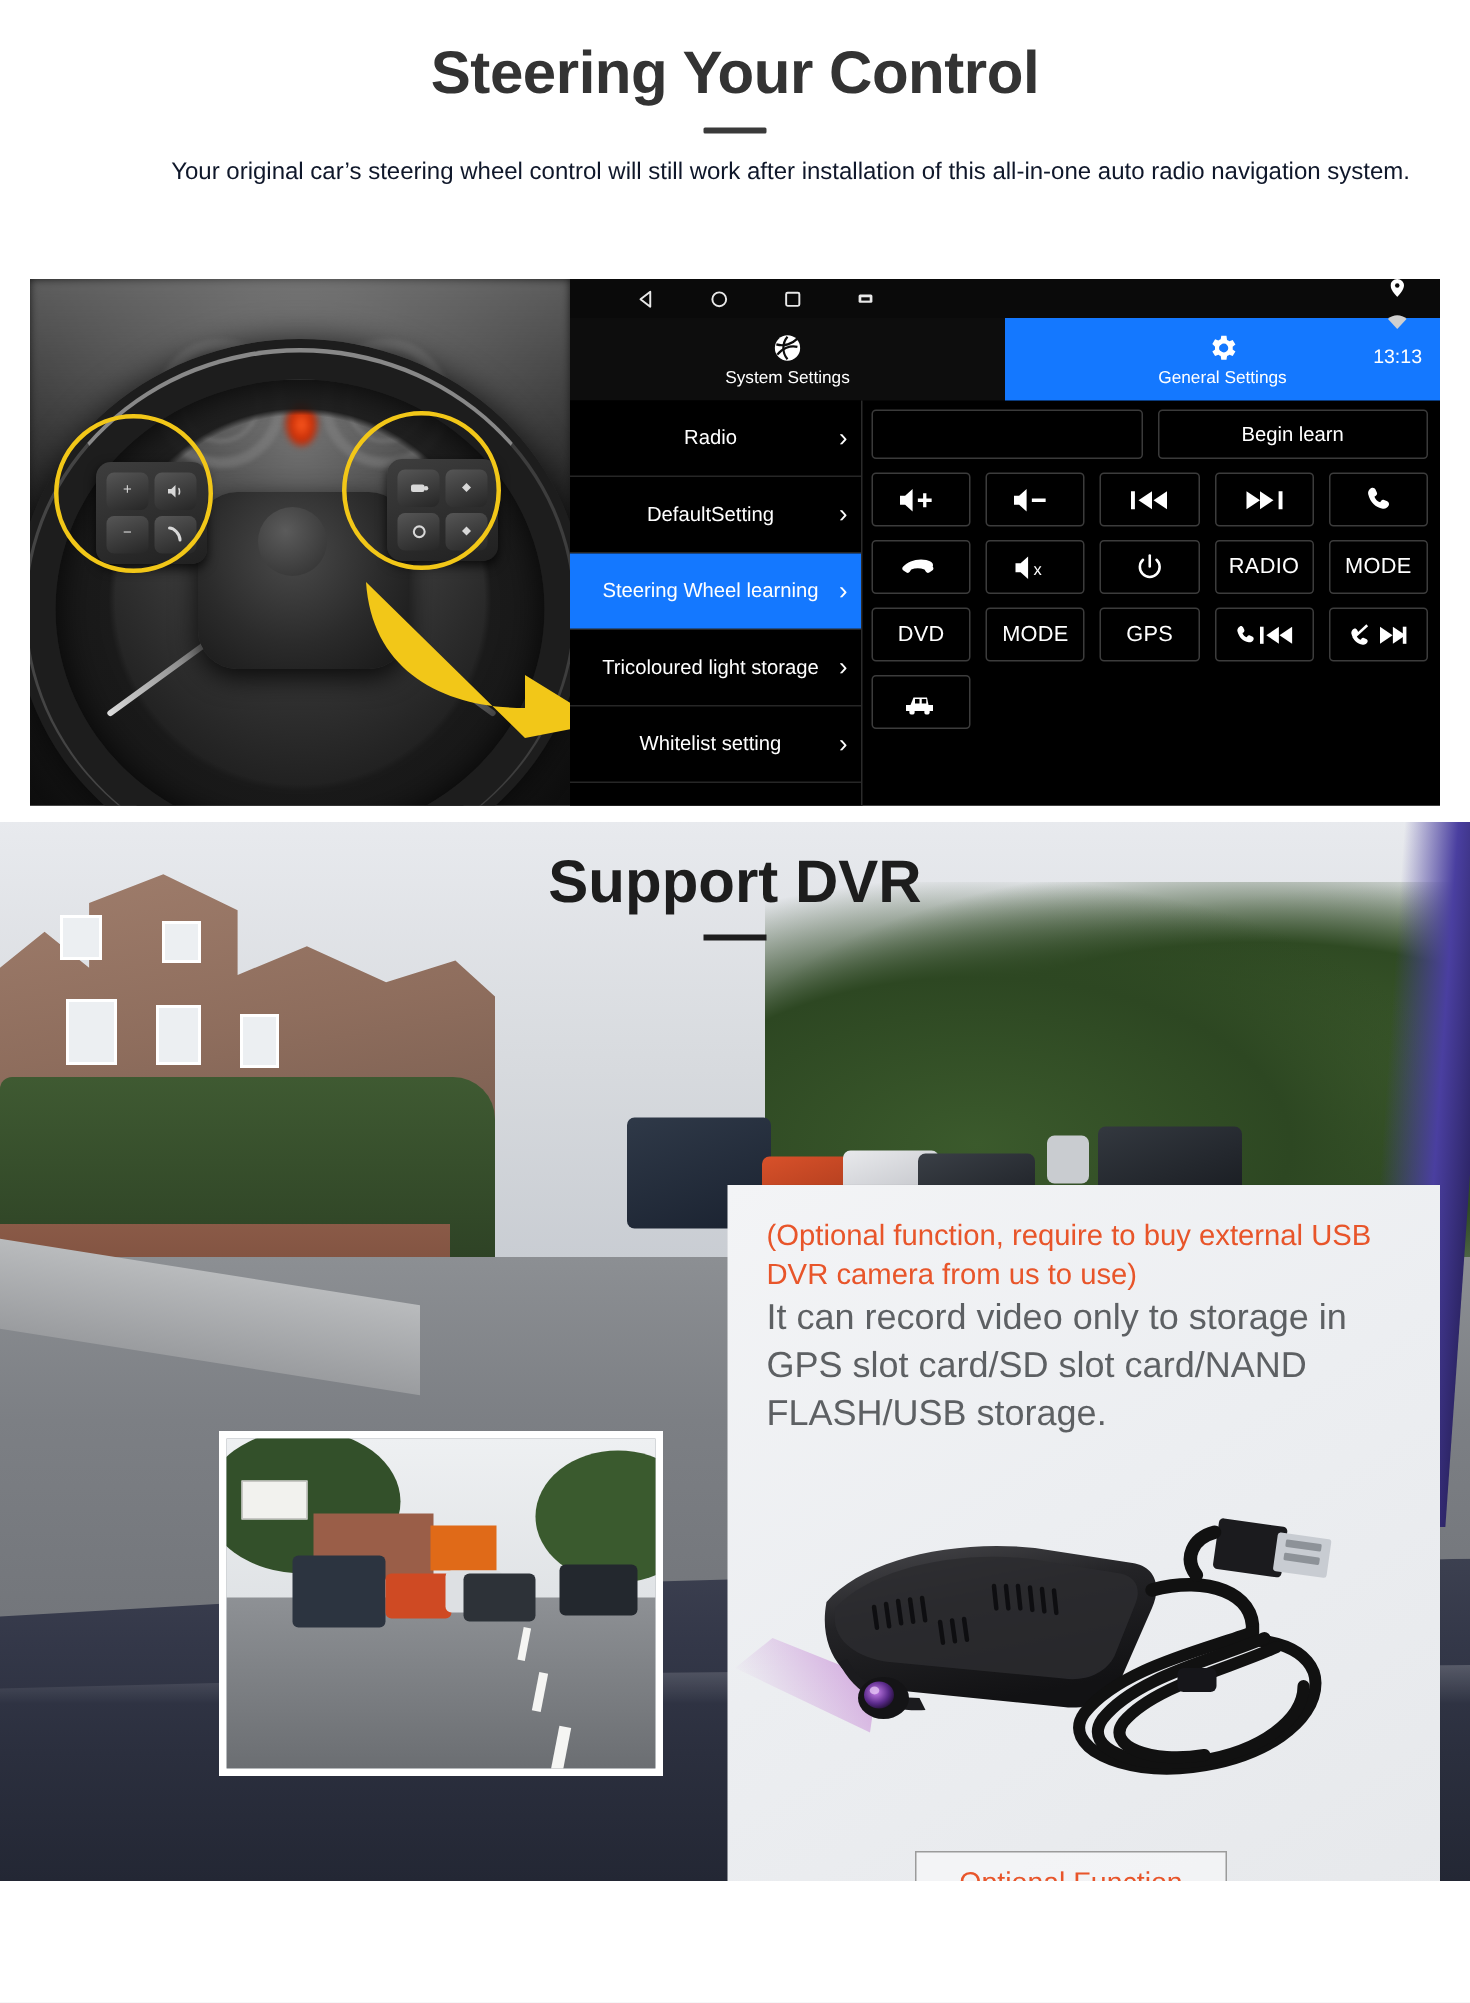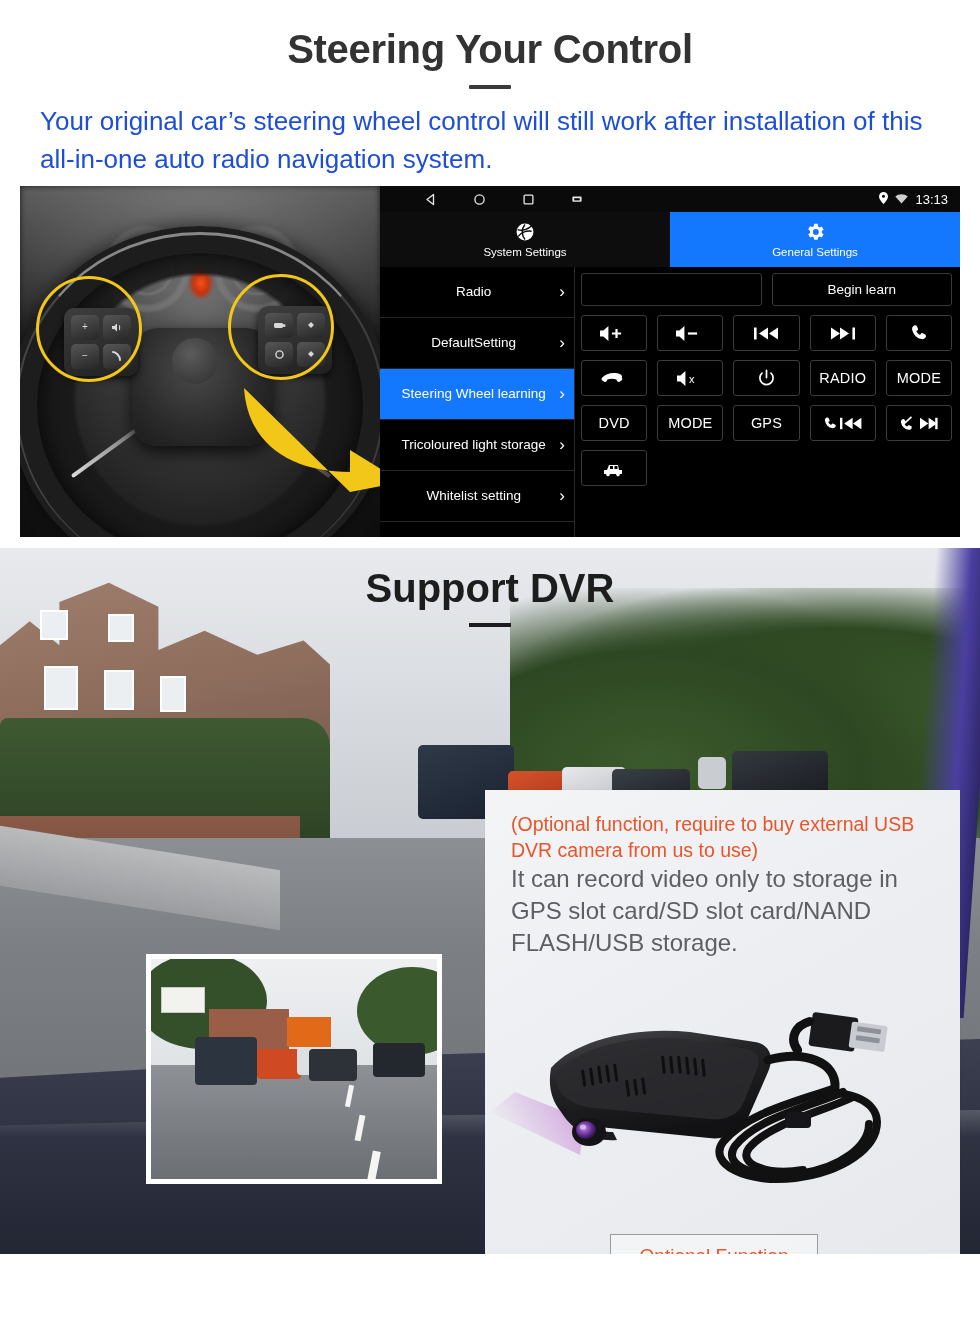--- a/index.html
+++ b/index.html
@@ -12,22 +12,22 @@
   .page { position: relative; width: 980px; height: 1335px; background:#fff; }
 
   
   .sec1-head { padding-top: 26px; text-align: center; }
   .sec1-title {
     font-size: 40px; font-weight: bold; color: #333333;
     letter-spacing: -0.3px; line-height: 1.15;
   }
   .rule { width: 42px; height: 4px; background: #3a3a3a; margin: 13px auto 14px; border-radius:1px; }
   .sec1-sub {
-    font-size: 26px; color: #1d4ed8; line-height: 1.45;
-    width: 900px; margin: 0 auto; text-align:left; font-weight: 400;
+    font-size: 16px; color: #0f172a; line-height: 1.45;
+    width: 900px; margin: 0 auto; text-align:right; font-weight: 400;
   }
 
   
   .panel-row {
     position: absolute; left: 20px; top: 186px;
     width: 940px; height: 351px; display: flex;
     background: #000;
   }
 
   
@@ -105,21 +105,21 @@
     font-family: "Liberation Sans", sans-serif;
   }
   .hu-statusbar {
     height: 26px; background:#0a0a0a; display:flex; align-items:center;
     padding: 0 10px; position:relative;
   }
   .navkeys { display:flex; align-items:center; gap:36px; margin-left:34px; }
   .navkeys span { display:flex; align-items:center; justify-content:center; }
   .status-right {
     position:absolute; right:12px; top:0; height:26px;
-    display:flex; align-items:center; gap:7px; color:#fff; font-size:13px;
+    display:flex; align-items:center; gap:7px; color:#fff; font-size:13px;flex-direction:column;
   }
   .hu-tabs { display:flex; height: 55px; }
   .hu-tab {
     flex:1; display:flex; flex-direction:column; align-items:center; justify-content:center;
     gap:3px; color:#fff; font-size:11.5px; background:#0d0d0d;
   }
   .hu-tab.active { background:#1478ff; }
   .hu-tab .tab-ico { width:22px; height:22px; }
   .hu-body { display:flex; height: 270px; }
 

